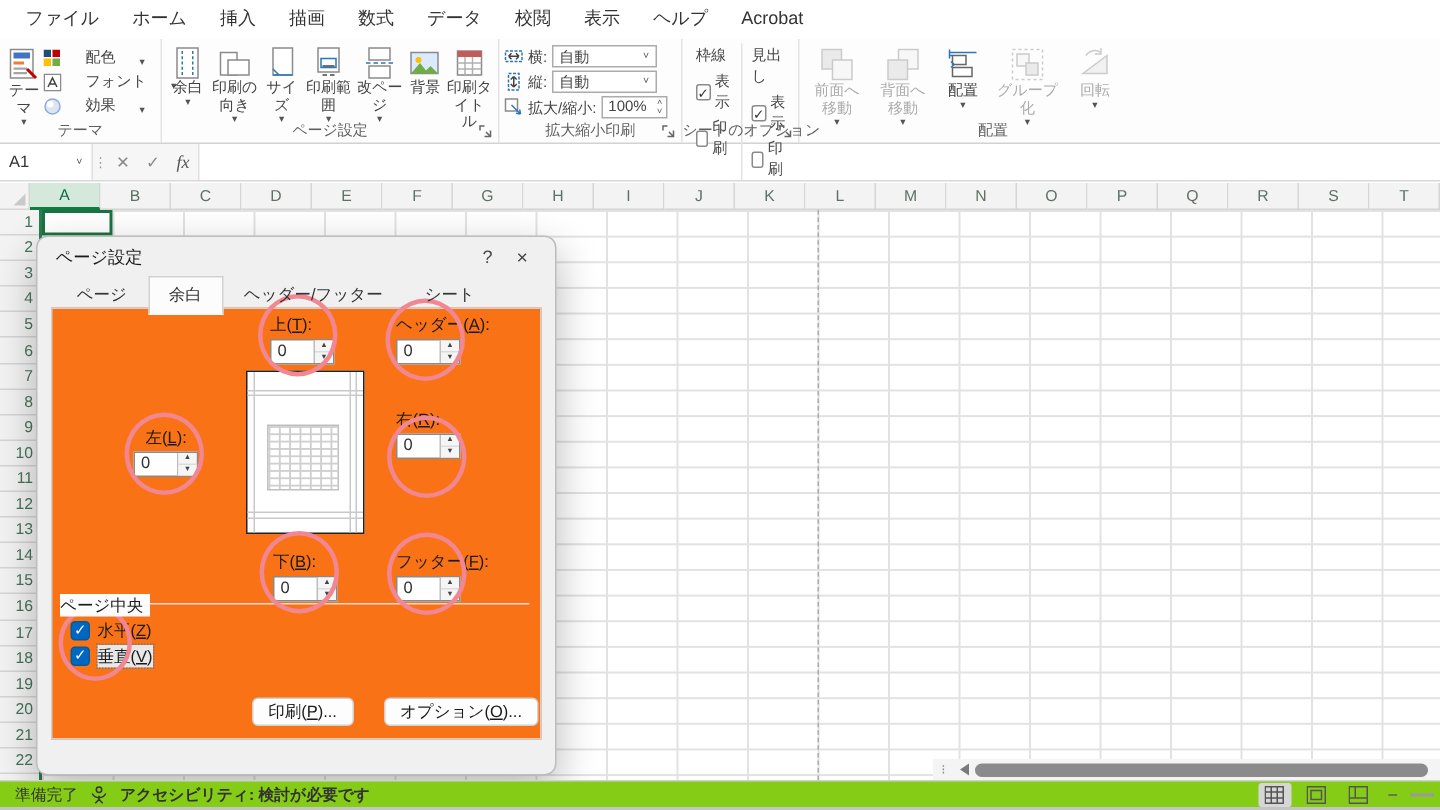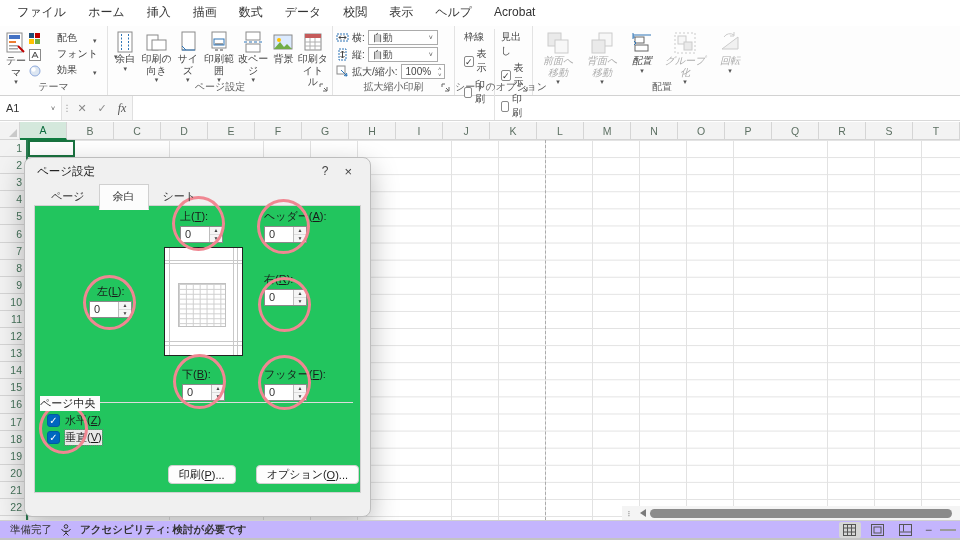--- a/index.html
+++ b/index.html
@@ -23,21 +23,21 @@
   .smallbtn { display:flex; align-items:flex-end; gap:16px; font-size:10px; color:#444; white-space:nowrap; }
   .caret { font-size:7px; color:#555; }
   .scale-rows { display:flex; flex-direction:column; gap:2px; padding-top:1px; }
   .scale-row { display:flex; align-items:center; gap:3px; font-size:10px; color:#444; white-space:nowrap; }
   .rsel { width:70px; height:15px; border:1px solid #ababab; background:#fff; display:flex; align-items:center; justify-content:space-between; padding:0 4px; font-size:10px; }
   .rspin { width:44px; height:15px; border:1px solid #ababab; background:#fff; display:flex; align-items:center; justify-content:space-between; padding:0 2px 0 4px; font-size:10px; }
   .sheetopt-col { display:flex; flex-direction:column; gap:3px; padding:1px 6px 0; font-size:10px; color:#444; }
   .sheetopt-col + .sheetopt-col { border-left:1px solid #e3e3e3; }
   .ckrow { display:flex; align-items:center; gap:3px; }
   .ck { width:11px; height:11px; border:1px solid #8a8a8a; background:#fff; font-size:9px; line-height:10px; text-align:center; color:#333; border-radius:2px; }
-  .arrange-btn { display:flex; flex-direction:column; align-items:center; font-size:10px; line-height:1.15; text-align:center; padding:2px 3px; color:#444;font-style:italic; }
+  .arrange-btn { display:flex; flex-direction:column; align-items:center; font-size:10px; line-height:1.15; text-align:center; padding:2px 3px; color:#444; }
   .arrange-btn.disabled { color:#ababab; }
   .arrange-btn.disabled svg { opacity:.5; }
 
   
   .fbar { height:25px; background:#f6f6f6; border-bottom:1px solid #d9d9d9; display:flex; align-items:stretch; }
   .namebox { width:62px; background:#fff; border-right:1px solid #e0e0e0; display:flex; align-items:center; justify-content:space-between; padding:0 6px; font-size:11px; }
   .fbar-dots { width:10px; display:flex; align-items:center; justify-content:center; color:#9a9a9a; font-size:9px; }
   .fbar-btn { width:20px; display:flex; align-items:center; justify-content:center; color:#8a8a8a; font-size:11px; }
   .fx { font-family:"Liberation Serif","DejaVu Serif",serif; font-style:italic; color:#555; font-size:12px; }
   .finput { flex:1; background:#fff; border-left:1px solid #e0e0e0; }
@@ -57,38 +57,38 @@
   .pagebreak { position:absolute; left:517px; top:0; bottom:0; border-left:1px dashed #ababab; }
   .selcell { position:absolute; left:0; top:0; width:47px; height:17px; border:2px solid #1a7340; background:#fff; }
 
   
   .hscroll { position:absolute; left:622px; right:0; top:506px; height:14px; background:#f4f4f4; display:flex; align-items:center; }
   .hs-dots { color:#8a8a8a; font-size:9px; letter-spacing:0; width:14px; text-align:center; }
   .hs-arrow { width:0; height:0; border-style:solid; border-width:4px 6px 4px 0; border-color:transparent #7a7a7a transparent transparent; margin:0 4px; }
   .hs-thumb { flex:1; height:9px; background:#8b8b8b; border-radius:5px; margin-right:8px; }
 
   
-  .statusbar { position:absolute; left:0; right:0; bottom:0; height:20px; background:#c4b5fd; border-top:1px solid #d0d0d0; border-bottom:2px solid #c4c4c4; display:flex; align-items:center; font-size:10.5px; color:#333; }
+  .statusbar { position:absolute; left:0; right:0; bottom:0; height:20px; background:#84cc16; border-top:1px solid #d0d0d0; border-bottom:2px solid #c4c4c4; display:flex; align-items:center; font-size:10.5px; color:#333; }
   .sb-left { display:flex; align-items:center; gap:8px; padding-left:10px; }
   .sb-right { margin-left:auto; display:flex; align-items:center; gap:6px; padding-right:4px; }
   .viewbtn { width:22px; height:16px; display:flex; align-items:center; justify-content:center; border-radius:2px; }
   .viewbtn.sel { background:#d6d6d6; }
   .zoom-minus { color:#555; font-size:12px; padding:0 2px; }
   .zoom-track { width:16px; height:2px; background:#9a9a9a; }
 
   
   .dialog { position:absolute; left:24px; top:157px; width:347px; height:360px; background:#f0f0f0; border:1px solid #bdbdbd; border-radius:8px; box-shadow:0 10px 28px rgba(0,0,0,.28); }
   .dlg-title { height:26px; display:flex; align-items:center; padding:0 12px; font-size:11.5px; color:#1a1a1a; }
   .dlg-title .sp { flex:1; }
   .dlg-x { color:#444; font-size:13px; padding:0 6px; }
   .dlg-q { color:#444; font-size:12px; padding:0 10px; }
   .dlg-tabs { display:flex; padding-left:12px; position:relative; z-index:2; }
   .dlg-tab { padding:4px 13px 5px; font-size:11px; color:#333; border:1px solid transparent; margin-bottom:-1px; }
   .dlg-tab.active { background:#fcfcfc; border-color:#d0d0d0; border-bottom-color:#fcfcfc; }
-  .dlg-panel { position:absolute; left:9px; right:9px; top:47px; height:288px; background:#22c55e; border:1px solid #d0d0d0; }
+  .dlg-panel { position:absolute; left:9px; right:9px; top:47px; height:288px; background:#f97316; border:1px solid #d0d0d0; }
   .fld { position:absolute; }
   .fld-label { font-size:11px; color:#1a1a1a; white-space:nowrap; margin-bottom:2px; }
   .u { text-decoration:underline; }
   .spinbox { width:43px; height:17px; border:1px solid #8a8a8a; background:#fff; display:flex; }
   .spin-val { flex:1; font-size:11px; padding:1px 0 0 4px; }
   .spin-btns { width:13px; border-left:1px solid #bdbdbd; display:flex; flex-direction:column; }
   .spin-btns div { flex:1; font-size:5px; line-height:7px; text-align:center; color:#444; background:#f5f5f5; }
   .spin-btns div + div { border-top:1px solid #dcdcdc; }
   .pvpage { position:absolute; left:129px; top:41px; width:79px; height:109px; background:#fff; border:1.5px solid #222; }
   .pvline { position:absolute; background:#c9c9c9; }
@@ -478,20 +478,21 @@
 <div class="dialog">
   <div class="dlg-title">
     <span>ページ設定</span>
     <span class="sp"></span>
     <span class="dlg-q">?</span>
     <span class="dlg-x">×</span>
   </div>
   <div class="dlg-tabs">
     <span class="dlg-tab">ページ</span>
     <span class="dlg-tab active">余白</span>
+    <span class="dlg-tab">ヘッダー/フッター</span>
     <span class="dlg-tab">シート</span>
   </div>
 
   <div class="dlg-panel">
 
     <div class="fld" style="left:145px; top:3px">
       <div class="fld-label"><span>上(</span><span class="u">T</span><span>):</span></div>
       <div class="spinbox">
         <div class="spin-val">0</div>
         <div class="spin-btns">

